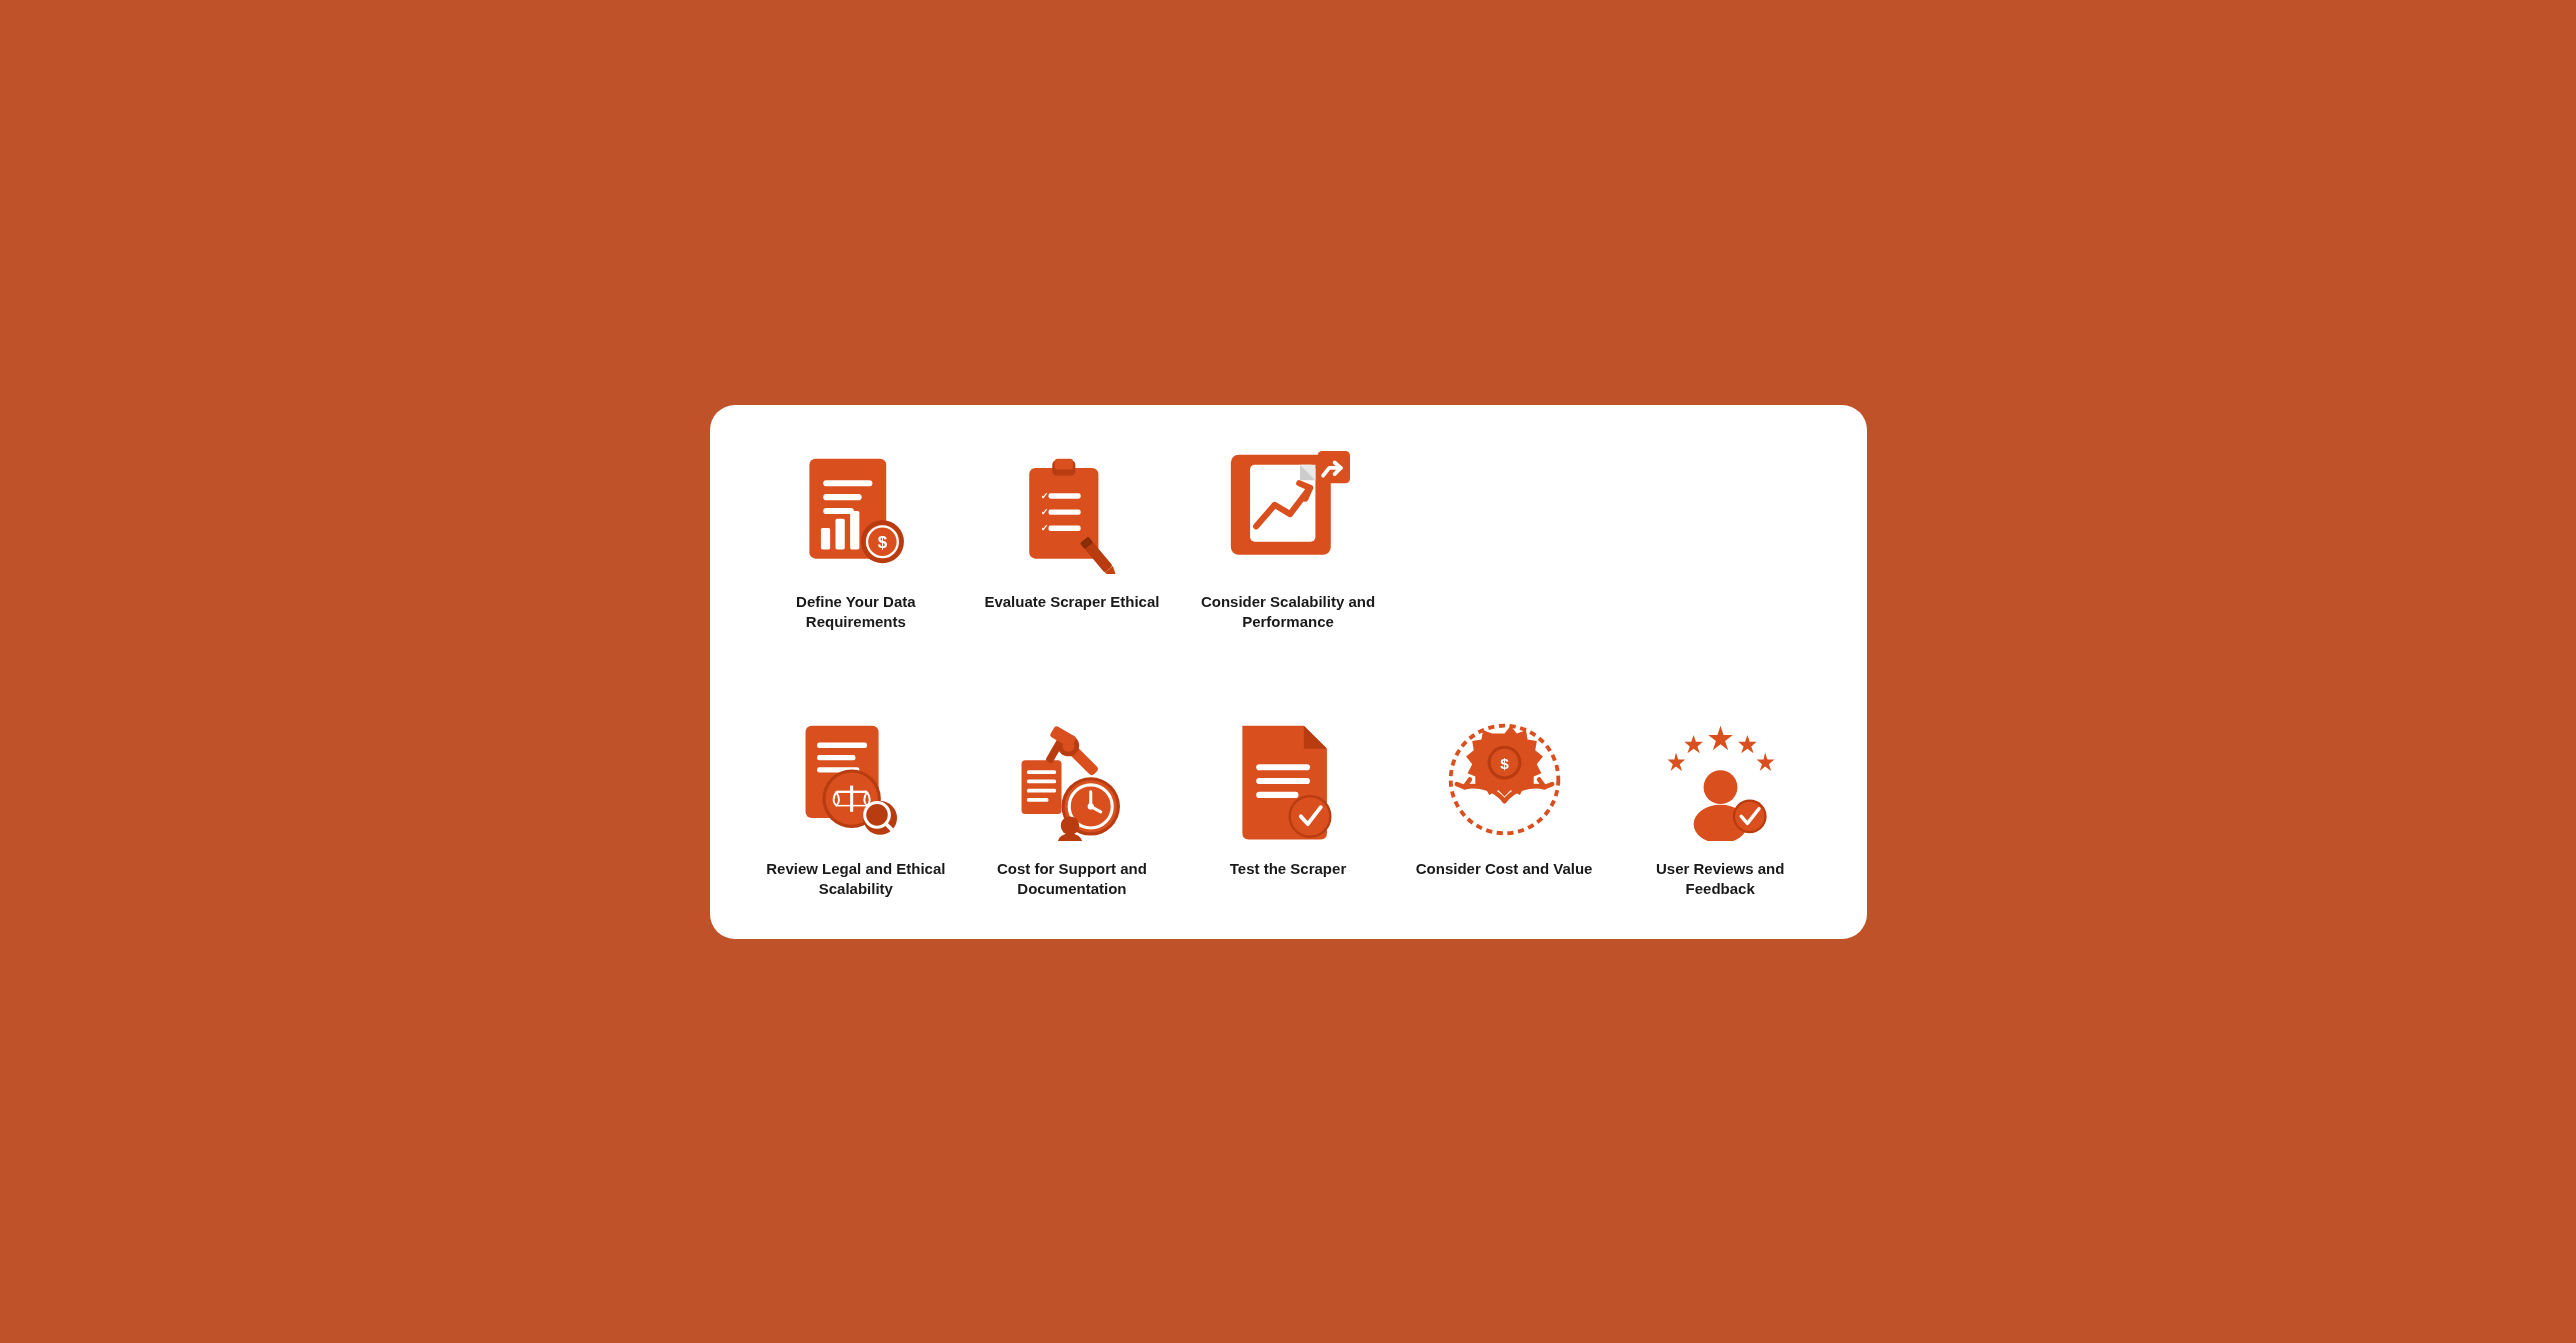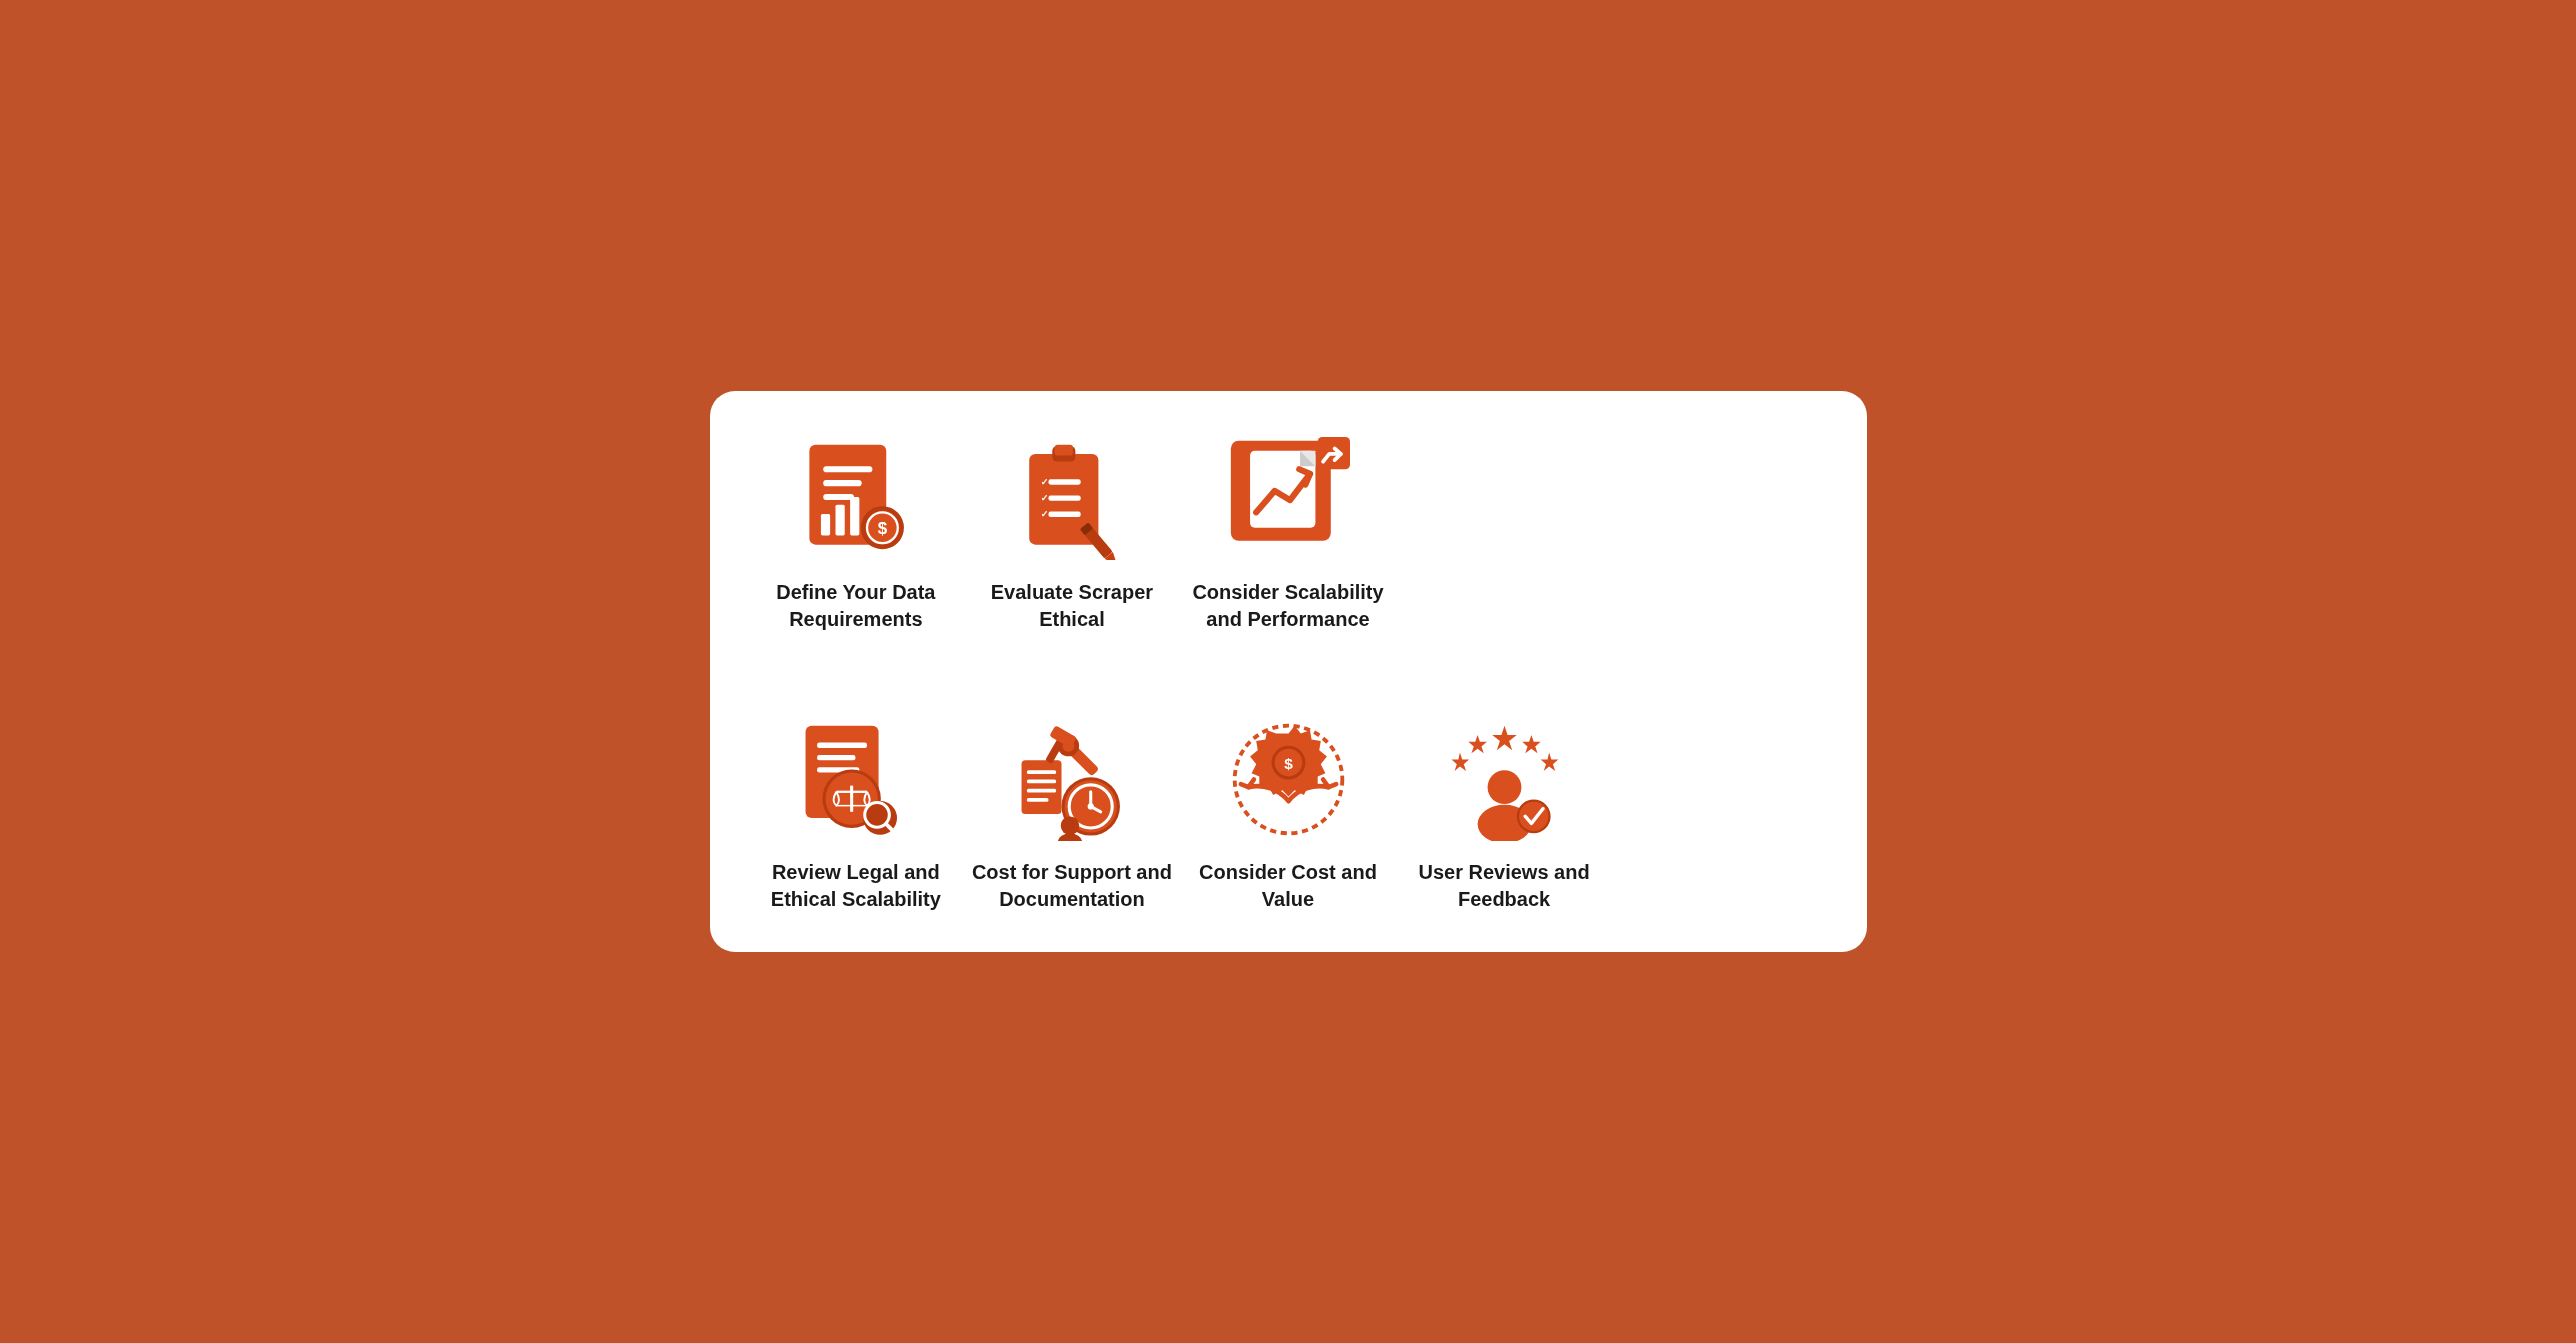--- a/index.html
+++ b/index.html
@@ -43,21 +43,21 @@
       align-items: center;
       justify-content: center;
     }
 
     .icon-wrap svg {
       width: 100%;
       height: 100%;
     }
 
     .label {
-      font-size: 20px;
+      font-size: 15px;
       font-weight: 700;
       color: #1a1a1a;
       line-height: 1.35;
     }
 
     .divider-row {
       grid-column: 1 / -1;
       height: 23px;
     }
   </style>
@@ -203,20 +203,39 @@
           <circle cx="105" cy="115" r="4" fill="white"></circle>
 
           <circle cx="78" cy="140" r="12" fill="#b83c10"></circle>
           <ellipse cx="78" cy="162" rx="16" ry="12" fill="#b83c10"></ellipse>
         </svg>
       </div>
       <div class="label">Cost for Support
 and Documentation</div>
     </div>
 
+    <div class="item">
+      <div class="icon-wrap">
+        <svg viewBox="0 0 160 160" fill="none" xmlns="http://www.w3.org/2000/svg">
+
+          <path d="M20 10 H100 L130 40 V150 Q130 158 122 158 H28 Q20 158 20 150 Z" fill="#d94f1e"></path>
+          <polygon points="100,10 130,40 100,40" fill="#b83c10"></polygon>
+
+          <rect x="38" y="60" width="70" height="8" rx="4" fill="white"></rect>
+          <rect x="38" y="78" width="70" height="8" rx="4" fill="white"></rect>
+          <rect x="38" y="96" width="55" height="8" rx="4" fill="white"></rect>
+
+          <circle cx="108" cy="128" r="28" fill="#b83c10"></circle>
+          <circle cx="108" cy="128" r="25" fill="#d94f1e"></circle>
+          <polyline points="96,128 105,138 122,116" stroke="white" stroke-width="5" stroke-linecap="round" stroke-linejoin="round" fill="none"></polyline>
+        </svg>
+      </div>
+      <div class="label">Test the
+Scraper</div>
+    </div>
 
     <div class="item">
       <div class="icon-wrap">
         <svg viewBox="0 0 160 160" fill="none" xmlns="http://www.w3.org/2000/svg">
 
           <path d="M80 20 L88 10 L96 20 L108 16 L110 28 L122 30 L120 42 L130 50 L122 60 L128 72 L118 76 L118 90 L106 88 L100 100 L88 94 L80 102 L72 94 L60 100 L54 88 L42 90 L42 76 L32 72 L38 60 L30 50 L40 42 L38 30 L50 28 L52 16 L64 20 Z" fill="#d94f1e"></path>
           <circle cx="80" cy="58" r="22" fill="#b83c10"></circle>
           <circle cx="80" cy="58" r="18" fill="#d94f1e"></circle>
 
           <text x="80" y="66" text-anchor="middle" font-size="20" font-weight="bold" fill="white">$</text>

